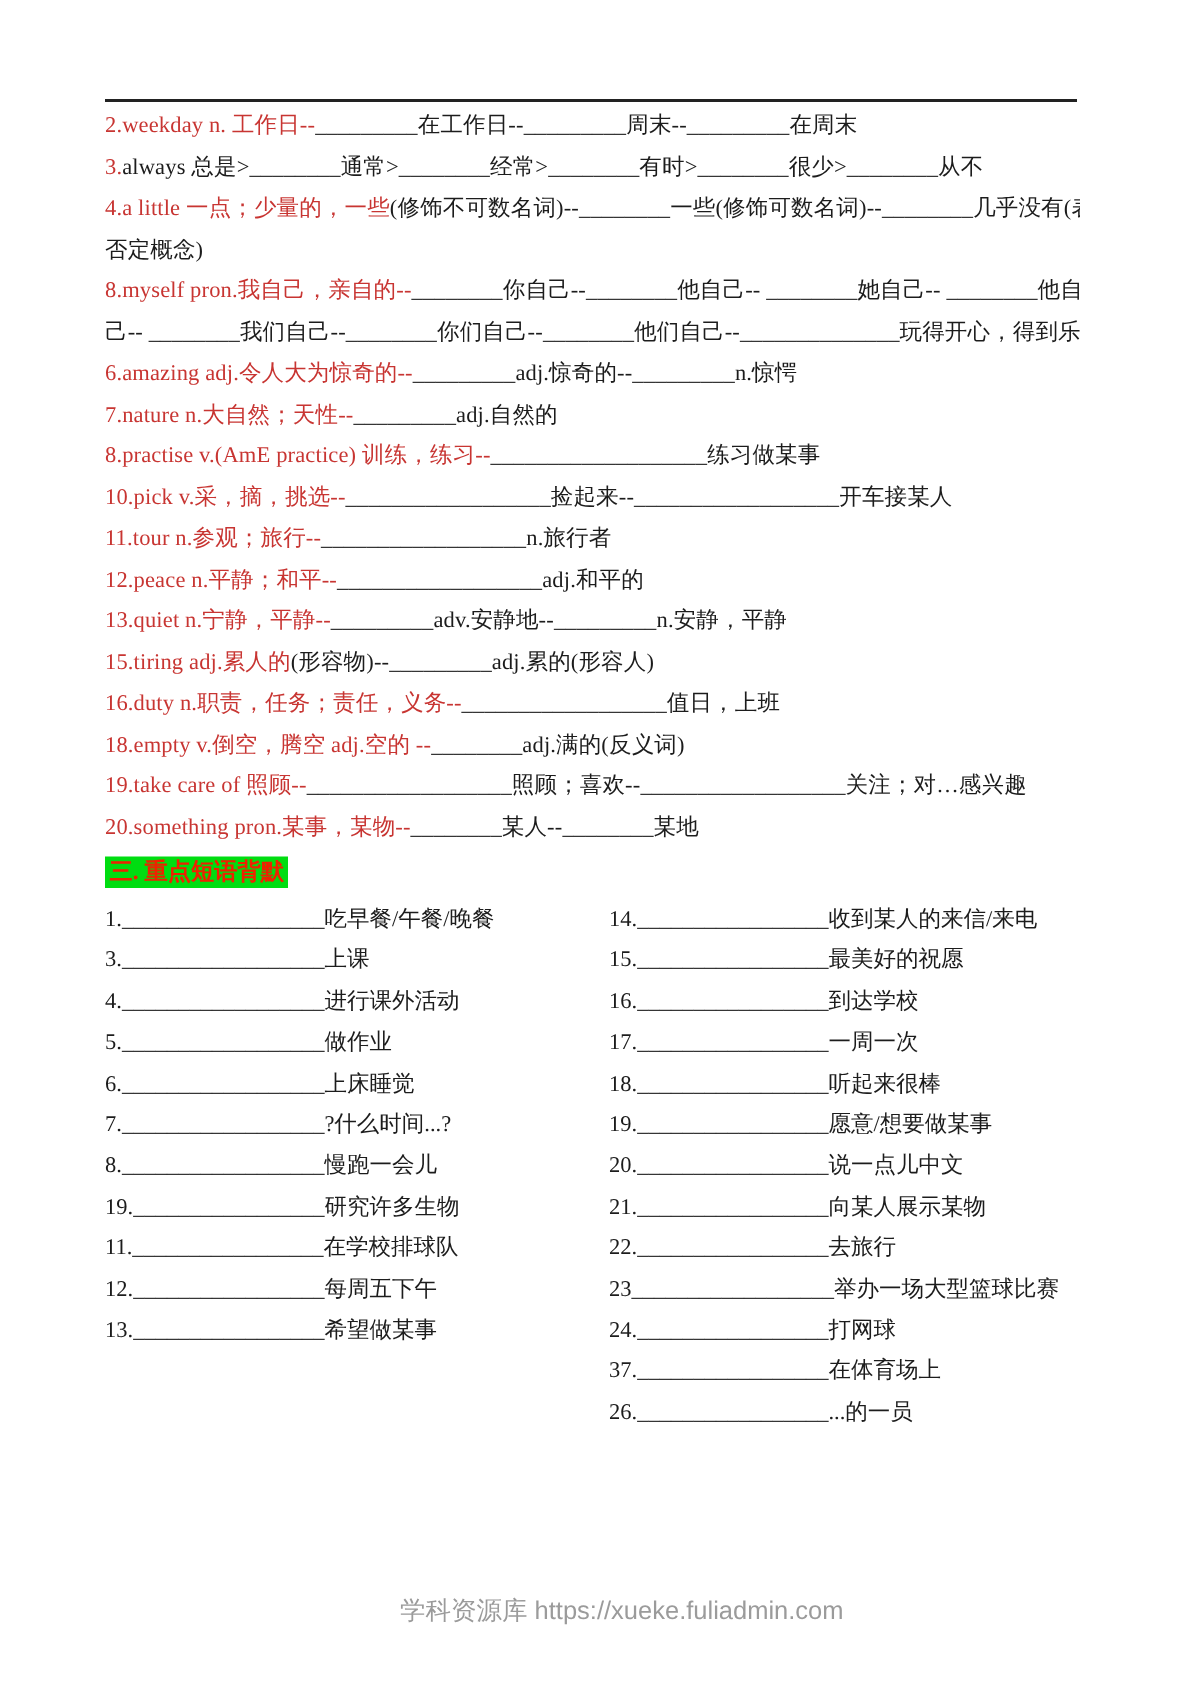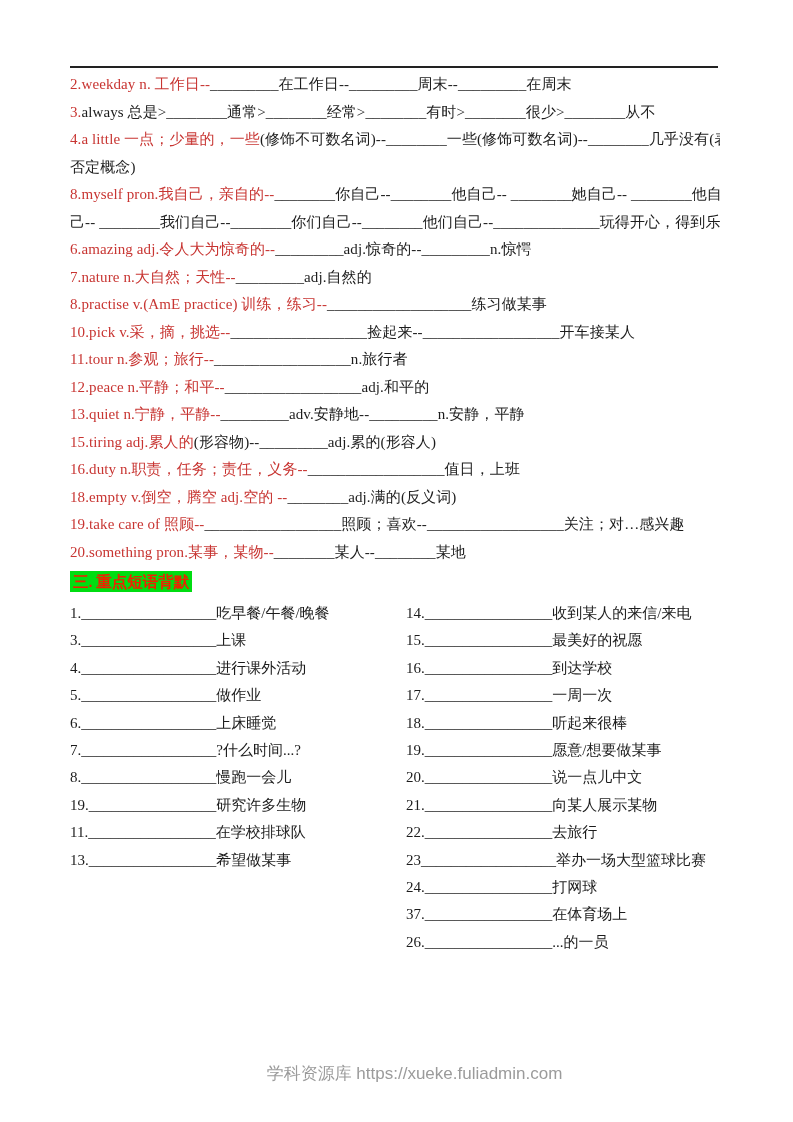--- a/index.html
+++ b/index.html
@@ -102,20 +102,21 @@
       <div class="phrase-col left" id="phrase-left">
           <div class="phrase-row"><span class="num">1.</span><span class="blank">__________________</span><span class="label">吃早餐/午餐/晚餐</span></div>
           <div class="phrase-row"><span class="num">3.</span><span class="blank">__________________</span><span class="label">上课</span></div>
           <div class="phrase-row"><span class="num">4.</span><span class="blank">__________________</span><span class="label">进行课外活动</span></div>
           <div class="phrase-row"><span class="num">5.</span><span class="blank">__________________</span><span class="label">做作业</span></div>
           <div class="phrase-row"><span class="num">6.</span><span class="blank">__________________</span><span class="label">上床睡觉</span></div>
           <div class="phrase-row"><span class="num">7.</span><span class="blank">__________________</span><span class="label">?什么时间...?</span></div>
           <div class="phrase-row"><span class="num">8.</span><span class="blank">__________________</span><span class="label">慢跑一会儿</span></div>
           <div class="phrase-row"><span class="num">19.</span><span class="blank">_________________</span><span class="label">研究许多生物</span></div>
           <div class="phrase-row"><span class="num">11.</span><span class="blank">_________________</span><span class="label">在学校排球队</span></div>
+          <div class="phrase-row"><span class="num">12.</span><span class="blank">_________________</span><span class="label">每周五下午</span></div>
           <div class="phrase-row"><span class="num">13.</span><span class="blank">_________________</span><span class="label">希望做某事</span></div>
         </div>
       <div class="phrase-col right" id="phrase-right">
           <div class="phrase-row"><span class="num">14.</span><span class="blank">_________________</span><span class="label">收到某人的来信/来电</span></div>
           <div class="phrase-row"><span class="num">15.</span><span class="blank">_________________</span><span class="label">最美好的祝愿</span></div>
           <div class="phrase-row"><span class="num">16.</span><span class="blank">_________________</span><span class="label">到达学校</span></div>
           <div class="phrase-row"><span class="num">17.</span><span class="blank">_________________</span><span class="label">一周一次</span></div>
           <div class="phrase-row"><span class="num">18.</span><span class="blank">_________________</span><span class="label">听起来很棒</span></div>
           <div class="phrase-row"><span class="num">19.</span><span class="blank">_________________</span><span class="label">愿意/想要做某事</span></div>
           <div class="phrase-row"><span class="num">20.</span><span class="blank">_________________</span><span class="label">说一点儿中文</span></div>

